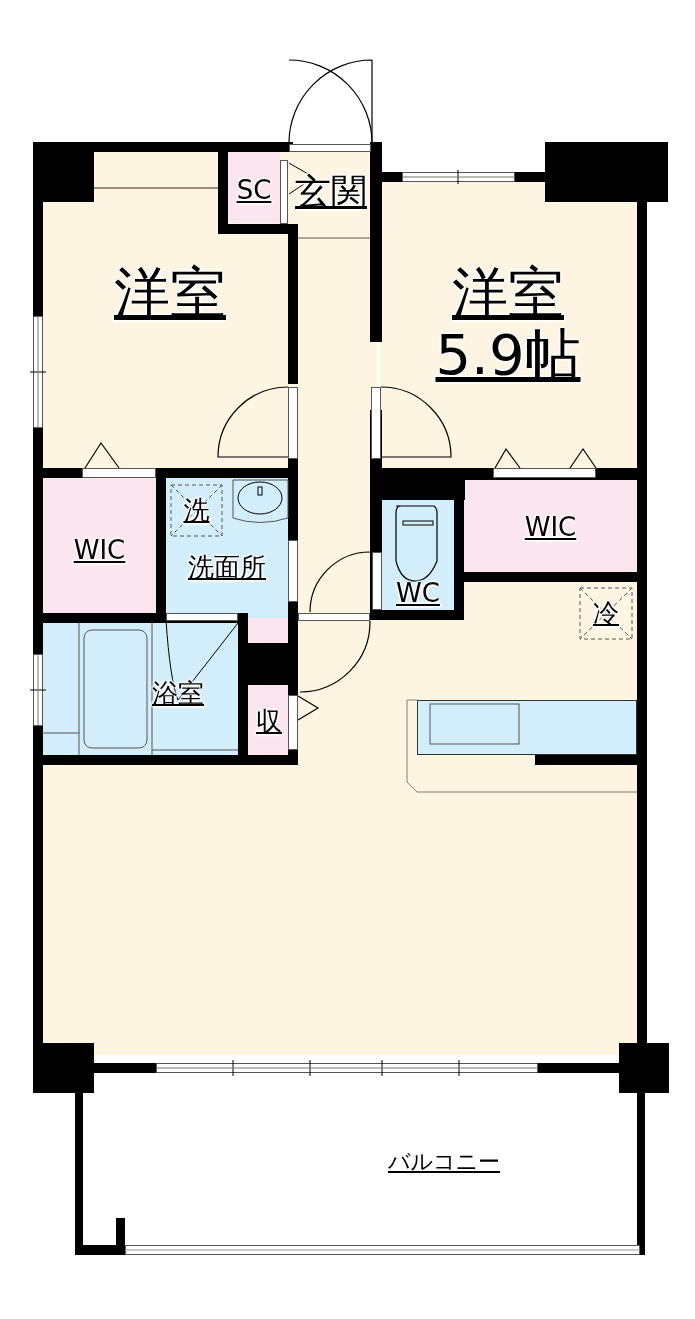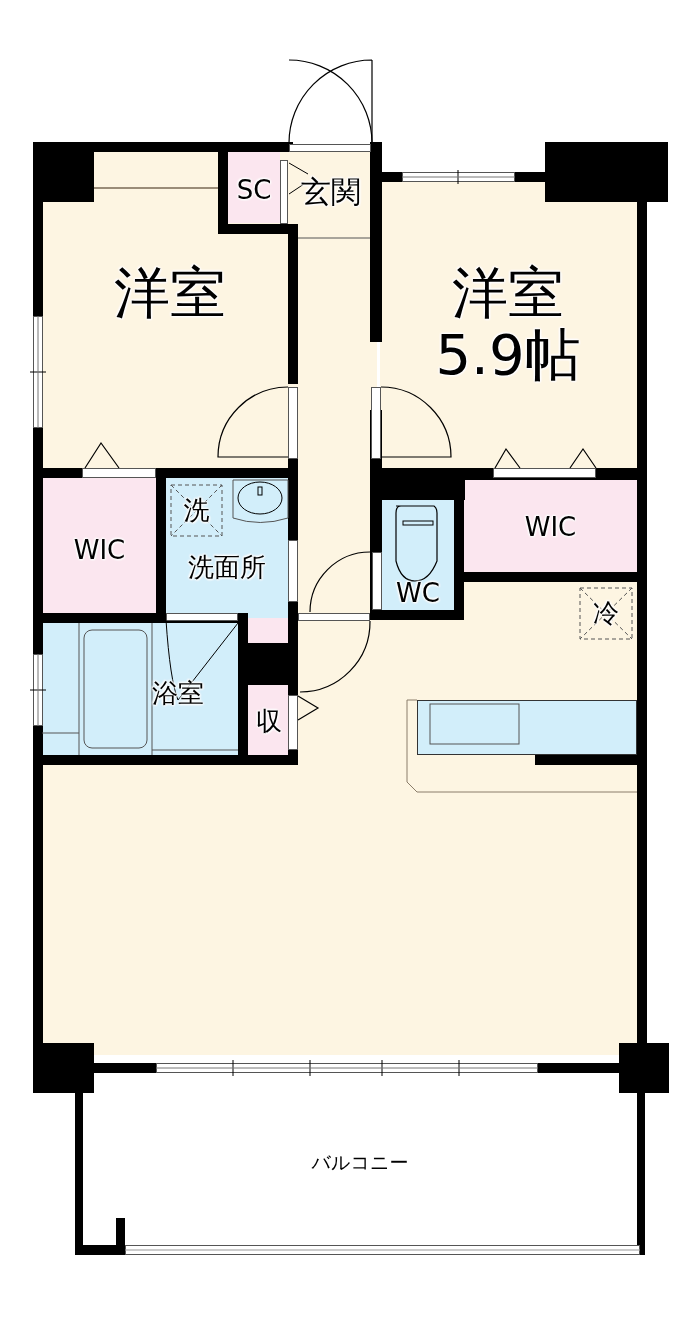--- a/index.html
+++ b/index.html
@@ -4,23 +4,23 @@
 <style>
   html,body{margin:0;padding:0;background:#ffffff;}
   body{width:695px;height:1319px;position:relative;overflow:hidden;font-family:"DejaVu Sans","Liberation Sans",sans-serif;}
   .abs{position:absolute;}
   .floor{background:#fdf5e2;}
   .pink{background:#fbe6ef;}
   .blue{background:#d2eefa;}
   .wall{background:#000;}
   .win{background:#fff;border:1px solid #555;box-sizing:border-box;}
   .label{position:absolute;color:#000;text-align:center;white-space:nowrap;
-    text-shadow:0 0 3px #fff,0 0 3px #fff,0 0 3px #fff,1px 1px 2px #fff,-1px -1px 2px #fff;}
+    text-shadow:0 0 3px #fff,0 0 3px #fff,0 0 3px #fff,1px 1px 2px #fff,-1px -1px 2px #fff;text-decoration:underline;}
   .big{font-size:56px;line-height:62px;}
-  .mid{font-size:30px;line-height:34px;}
+  .mid{font-size:36px;line-height:34px;}
   .sm{font-size:26px;line-height:30px;}
   svg{position:absolute;left:0;top:0;}
 </style>
 </head>
 <body>
 
 <div class="abs floor" style="left:42px;top:150px;width:255px;height:320px;"></div>
 <div class="abs floor" style="left:380px;top:180px;width:258px;height:290px;"></div>
 <div class="abs floor" style="left:297px;top:150px;width:80px;height:470px;"></div>
 <div class="abs floor" style="left:297px;top:580px;width:341px;height:470px;"></div>
@@ -164,13 +164,13 @@
 <div class="label mid" style="left:292px;top:175px;width:78px;">玄関</div>
 <div class="label sm" style="left:228px;top:175px;width:52px;">SC</div>
 <div class="label sm" style="left:42px;top:535px;width:115px;">WIC</div>
 <div class="label sm" style="left:463px;top:512px;width:175px;">WIC</div>
 <div class="label sm" style="left:171px;top:495px;width:51px;">洗</div>
 <div class="label sm" style="left:166px;top:552px;width:122px;">洗面所</div>
 <div class="label sm" style="left:137px;top:678px;width:82px;">浴室</div>
 <div class="label sm" style="left:248px;top:706px;width:42px;">収</div>
 <div class="label sm" style="left:382px;top:578px;width:72px;">WC</div>
 <div class="label sm" style="left:580px;top:598px;width:52px;">冷</div>
-<div class="label mid" style="left:220px;top:1145px;width:280px;font-size:19px;">バルコニー</div>
+<div class="label mid" style="left:220px;top:1145px;width:280px;font-size:22px;text-align:right;">バルコニー</div>
 
 </body></html>

